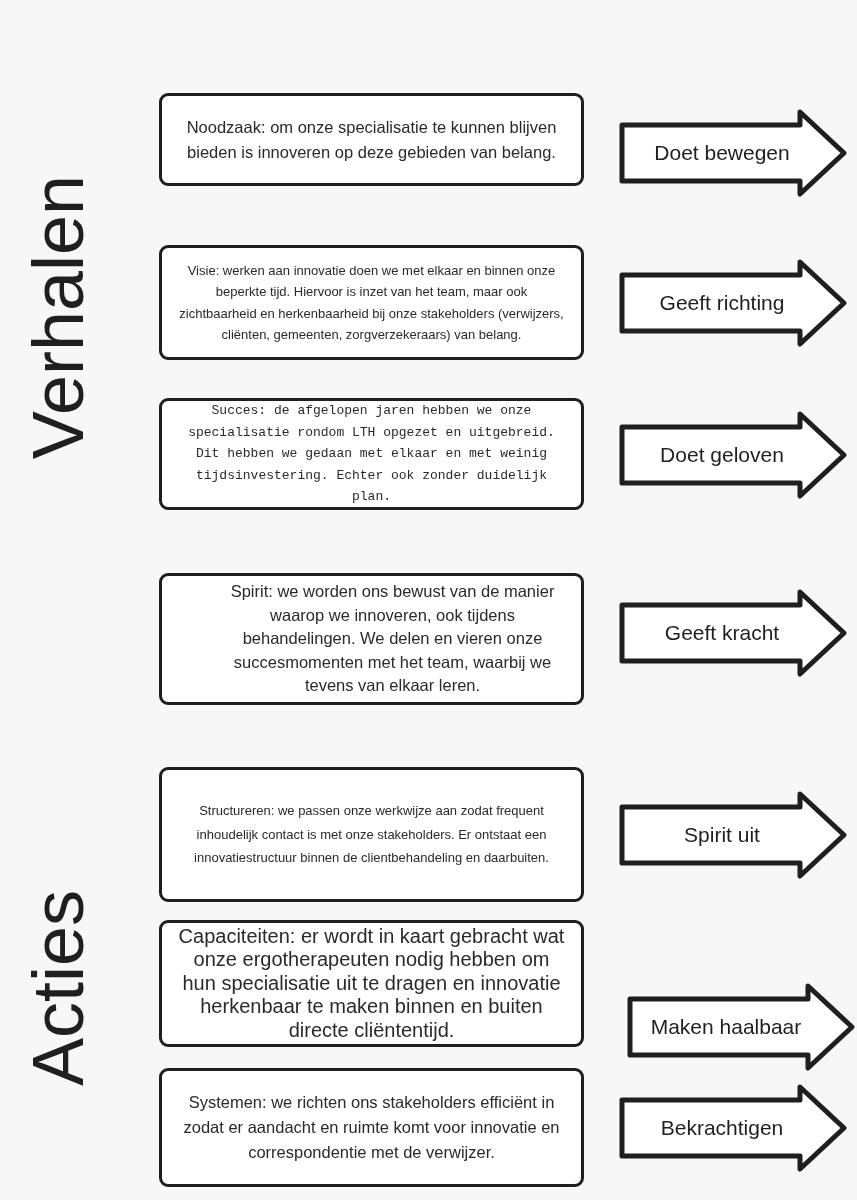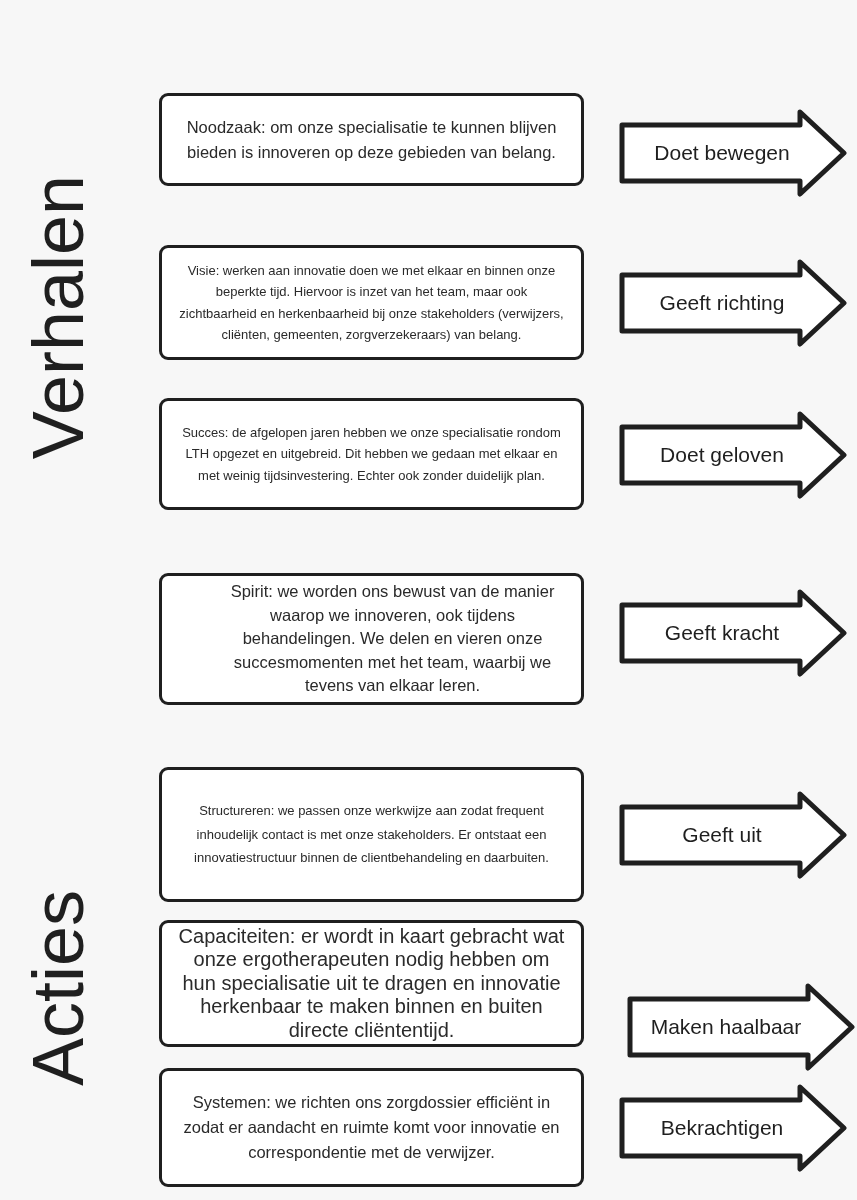--- a/index.html
+++ b/index.html
@@ -88,21 +88,21 @@
     <span class="box-text" style="max-width:393px;">Visie: werken aan innovatie doen we met elkaar en binnen onze beperkte tijd. Hiervoor is inzet van het team, maar ook zichtbaarheid en herkenbaarheid bij onze stakeholders (verwijzers, cliënten, gemeenten, zorgverzekeraars) van belang.</span>
   </div>
   <div class="arrow" style="top:259px;">
     <svg viewBox="0 0 228 88">
       <polygon points="3,16 181,16 181,3 225,44 181,85 181,72 3,72"></polygon>
     </svg>
     <div class="arrow-label">Geeft richting</div>
   </div>
 
   <div class="story-box" style="top:398px; height:112px; font-size:13px; line-height:21.5px;">
-    <span class="box-text" style="max-width:385px;">Succes: de afgelopen jaren hebben we onze specialisatie rondom LTH opgezet en uitgebreid. Dit hebben we gedaan met elkaar en met weinig tijdsinvestering. Echter ook zonder duidelijk plan.</span>
+    <span class="box-text" style="max-width:385px;font-family:Liberation Mono, monospace;">Succes: de afgelopen jaren hebben we onze specialisatie rondom LTH opgezet en uitgebreid. Dit hebben we gedaan met elkaar en met weinig tijdsinvestering. Echter ook zonder duidelijk plan.</span>
   </div>
   <div class="arrow" style="top:411px;">
     <svg viewBox="0 0 228 88">
       <polygon points="3,16 181,16 181,3 225,44 181,85 181,72 3,72"></polygon>
     </svg>
     <div class="arrow-label">Doet geloven</div>
   </div>
 
   <div class="story-box" style="top:573px; height:132px; font-size:16.5px; line-height:23.5px;">
     <span class="box-text" style="max-width:372px;margin-left:42px;">Spirit: we worden ons bewust van de manier waarop we innoveren, ook tijdens behandelingen. We delen en vieren onze succesmomenten met het team, waarbij we tevens van elkaar leren.</span>
@@ -114,35 +114,35 @@
     <div class="arrow-label">Geeft kracht</div>
   </div>
 
   <div class="story-box" style="top:767px; height:135px; font-size:13px; line-height:23.5px;">
     <span class="box-text" style="max-width:391px;">Structureren: we passen onze werkwijze aan zodat frequent inhoudelijk contact is met onze stakeholders. Er ontstaat een innovatiestructuur binnen de clientbehandeling en daarbuiten.</span>
   </div>
   <div class="arrow" style="top:791px;">
     <svg viewBox="0 0 228 88">
       <polygon points="3,16 181,16 181,3 225,44 181,85 181,72 3,72"></polygon>
     </svg>
-    <div class="arrow-label">Geeft uit</div>
+    <div class="arrow-label">Spirit uit</div>
   </div>
 
   <div class="story-box" style="top:920px; height:127px; font-size:20px; line-height:23.5px;">
     <span class="box-text" style="max-width:395px;">Capaciteiten: er wordt in kaart gebracht wat onze ergotherapeuten nodig hebben om hun specialisatie uit te dragen en innovatie herkenbaar te maken binnen en buiten directe cliëntentijd.</span>
   </div>
   <div class="arrow" style="top:983px;padding-left:8px;">
     <svg viewBox="0 0 228 88">
       <polygon points="3,16 181,16 181,3 225,44 181,85 181,72 3,72"></polygon>
     </svg>
     <div class="arrow-label">Maken haalbaar</div>
   </div>
 
   <div class="story-box" style="top:1068px; height:119px; font-size:16.5px; line-height:25px;">
-    <span class="box-text" style="max-width:393px;">Systemen: we richten ons zorgdossier efficiënt in zodat er aandacht en ruimte komt voor innovatie en correspondentie met de verwijzer.</span>
+    <span class="box-text" style="max-width:393px;">Systemen: we richten ons stakeholders efficiënt in zodat er aandacht en ruimte komt voor innovatie en correspondentie met de verwijzer.</span>
   </div>
   <div class="arrow" style="top:1084px;">
     <svg viewBox="0 0 228 88">
       <polygon points="3,16 181,16 181,3 225,44 181,85 181,72 3,72"></polygon>
     </svg>
     <div class="arrow-label">Bekrachtigen</div>
   </div>
 
 </div>
 

